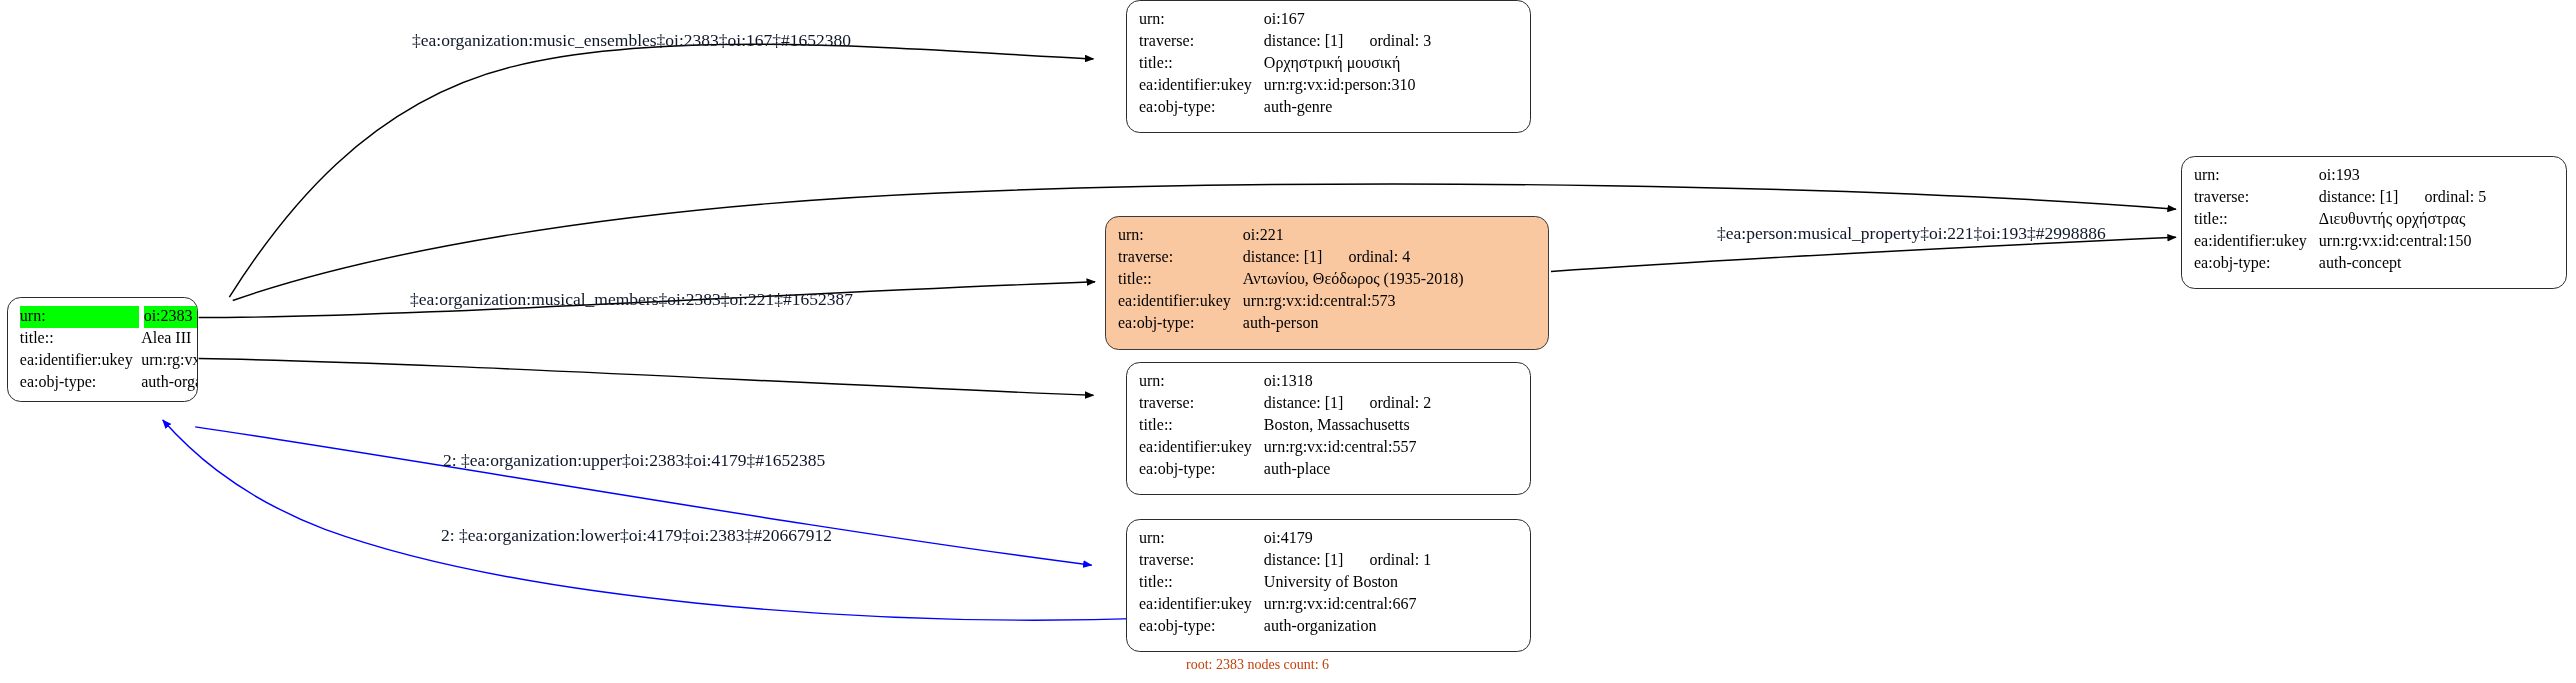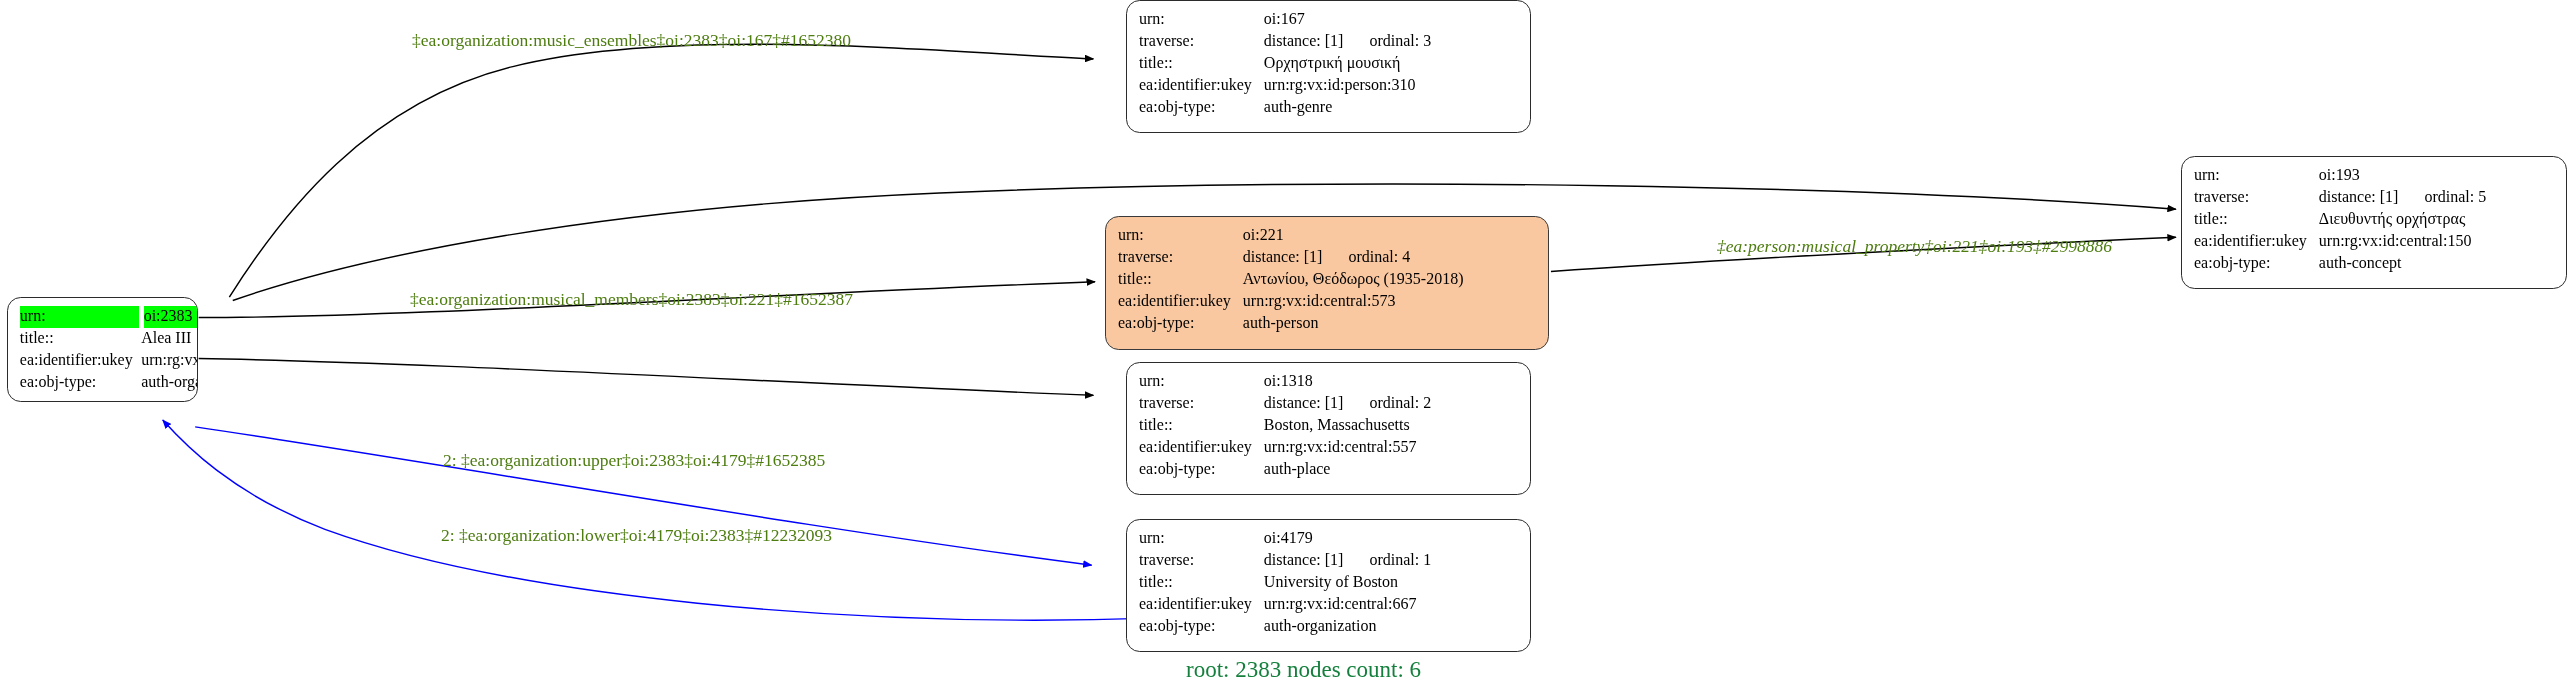--- a/index.html
+++ b/index.html
@@ -60,29 +60,29 @@
     border-right: 5.1px solid #ffffff;
   }
   .ord {
     display: inline-block;
     padding-left: 26px;
   }
   .edge-label {
     position: absolute;
     font-size: 17.5px;
     line-height: 1;
-    color: #4d7c0f;
+    color: #0f172a;
     white-space: nowrap;
     text-align: center;
   }
   .caption {
     position: absolute;
-    font-size: 23px;
+    font-size: 14px;
     line-height: 1;
-    color: #15803d;
+    color: #c2410c;
     white-space: nowrap;
   }
 </style>
 </head>
 <body>
 
 <div id="canvas">
 
   <svg id="edge-layer" viewBox="0 0 3016 800" width="2576" height="683">
     <defs>
@@ -278,20 +278,20 @@
   </div>
 
   <div class="edge-label" style="left:412px; top:32px;">‡ea:organization:music_ensembles‡oi:2383‡oi:167‡#1652380</div>
 
 
   <div class="edge-label" style="left:410px; top:291px;">‡ea:organization:musical_members‡oi:2383‡oi:221‡#1652387</div>
 
 
   <div class="edge-label" style="left:443px; top:408px;margin-top:44px;">2: ‡ea:organization:upper‡oi:2383‡oi:4179‡#1652385</div>
 
-  <div class="edge-label" style="left:441px; top:527px;">2: ‡ea:organization:lower‡oi:4179‡oi:2383‡#12232093</div>
-
-  <div class="edge-label" style="left:1717px; top:238px;font-style:italic;">‡ea:person:musical_property‡oi:221‡oi:193‡#2998886</div>
+  <div class="edge-label" style="left:441px; top:527px;">2: ‡ea:organization:lower‡oi:4179‡oi:2383‡#20667912</div>
+
+  <div class="edge-label" style="left:1717px; top:225px;">‡ea:person:musical_property‡oi:221‡oi:193‡#2998886</div>
 
   <div class="caption" style="left:1186px; top:658px;">root: 2383 nodes count: 6</div>
 
 </div>
 
 
 </body></html>

